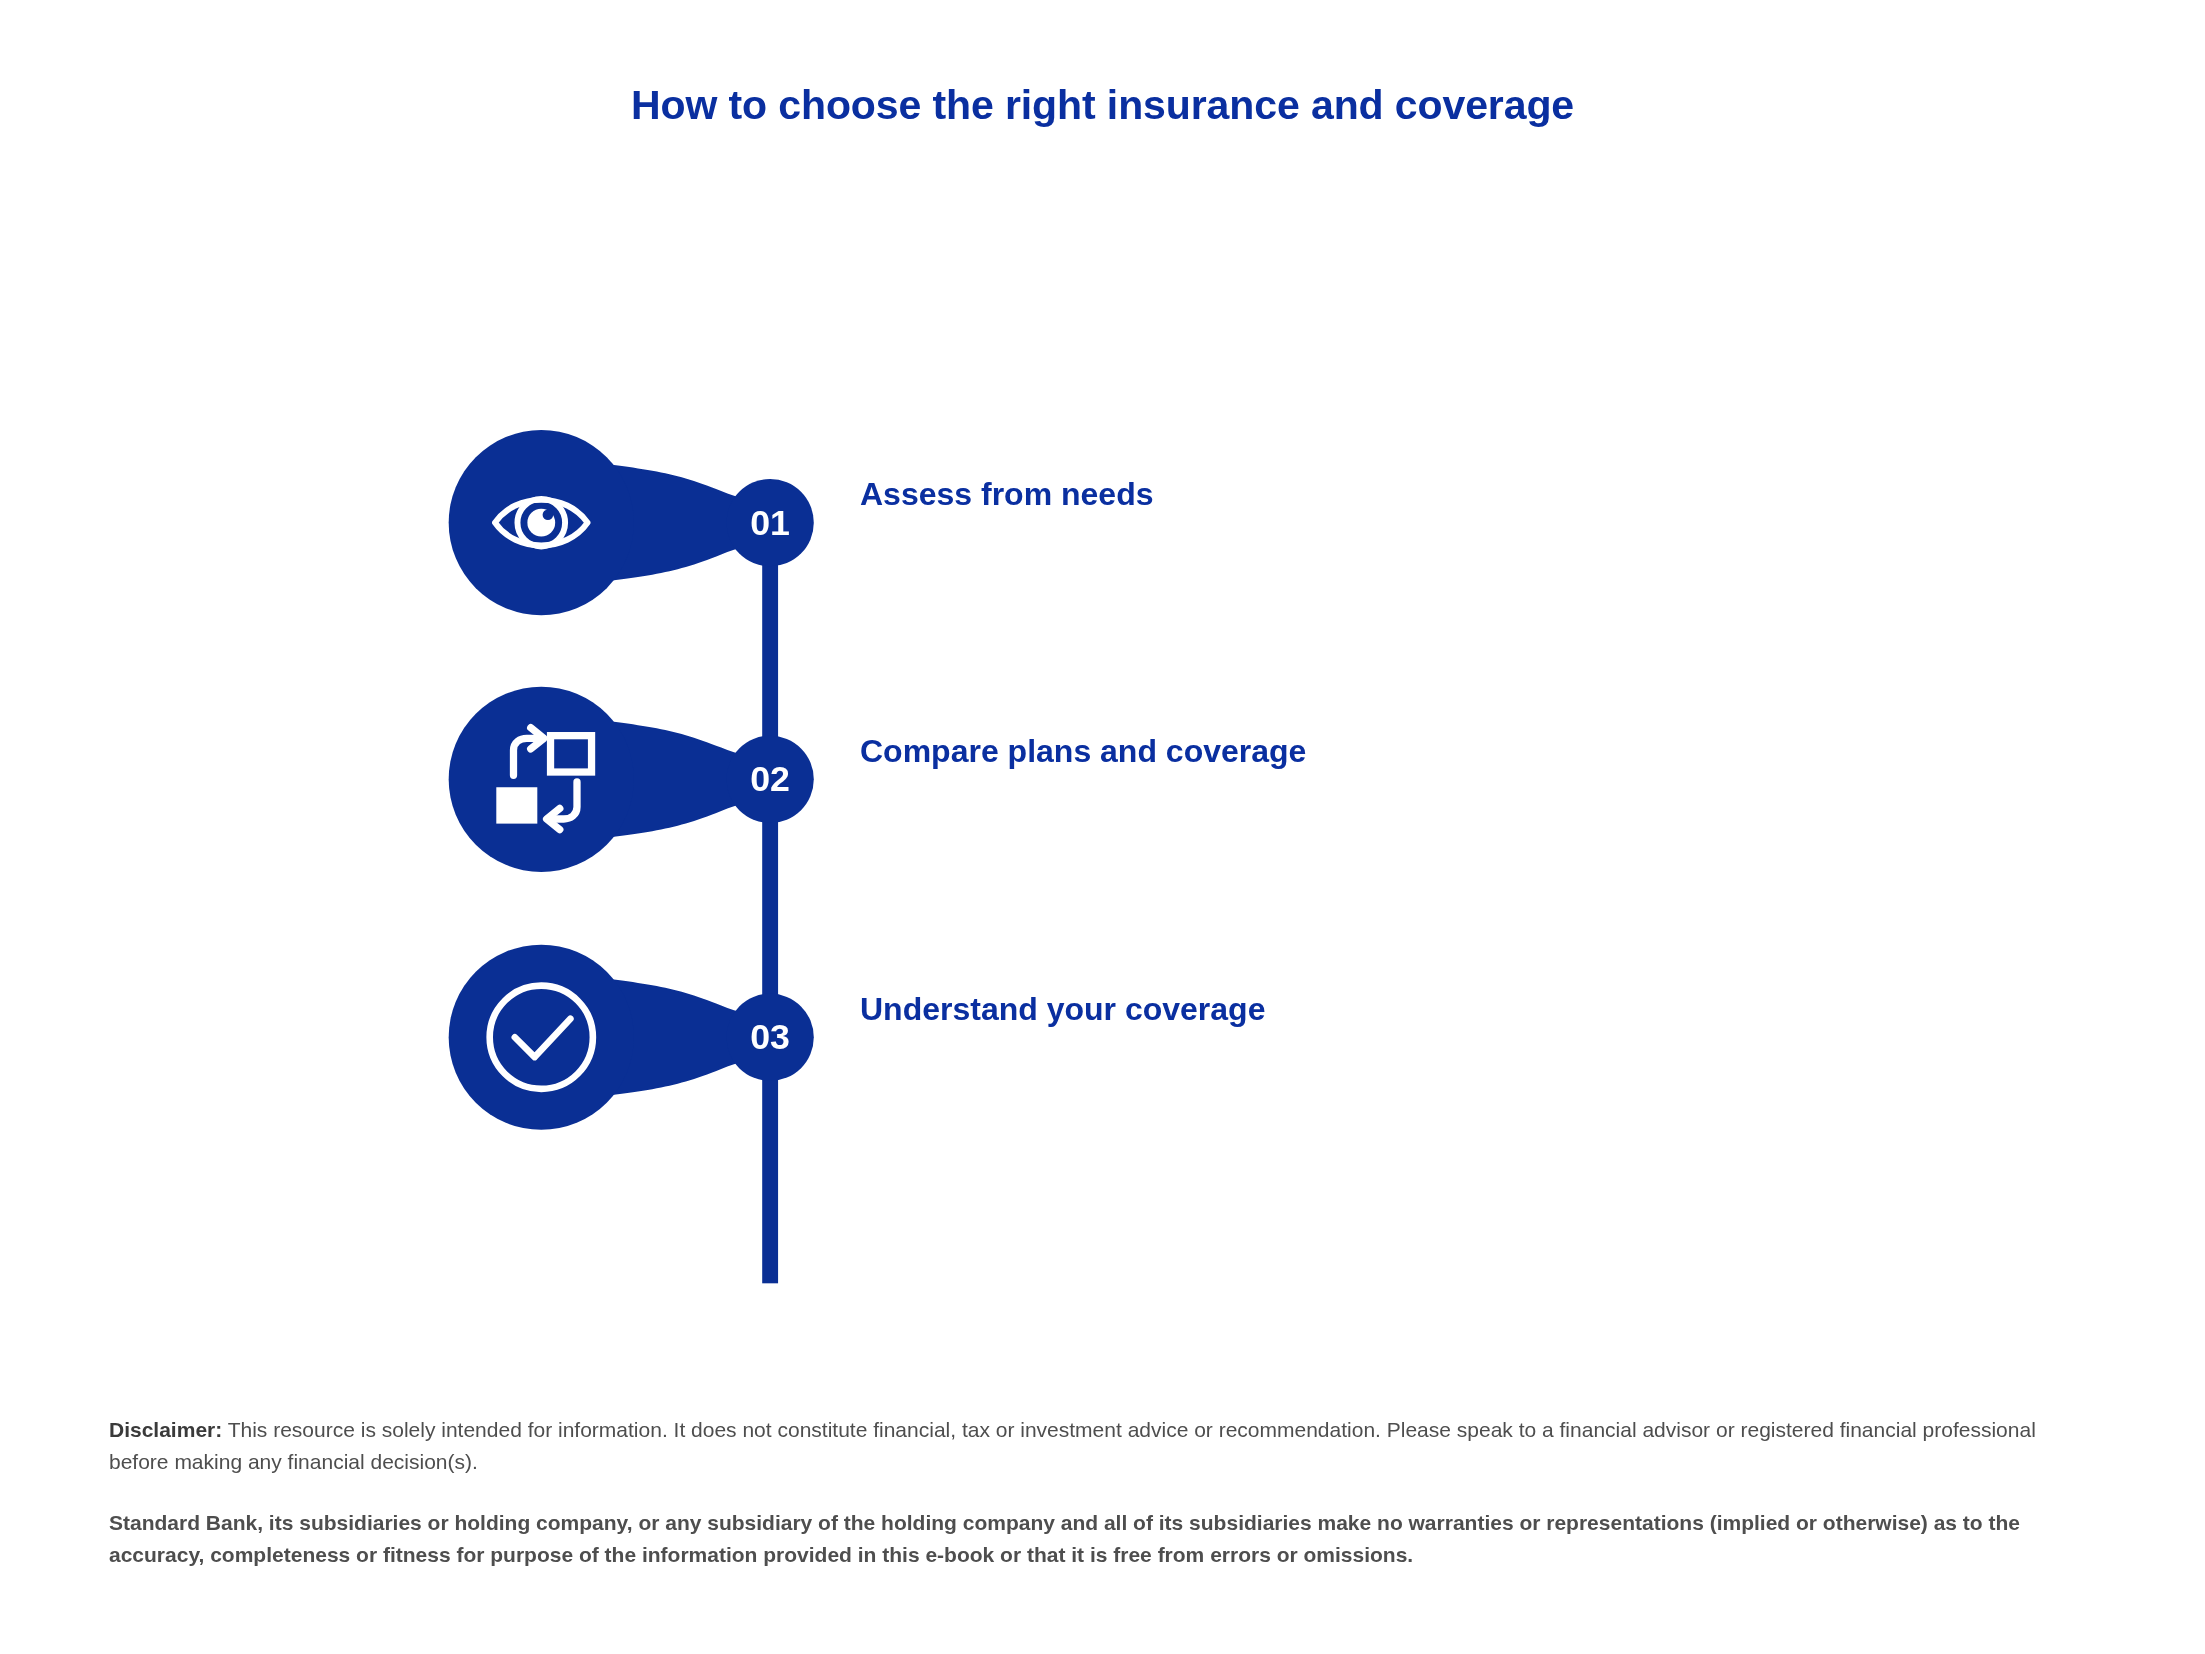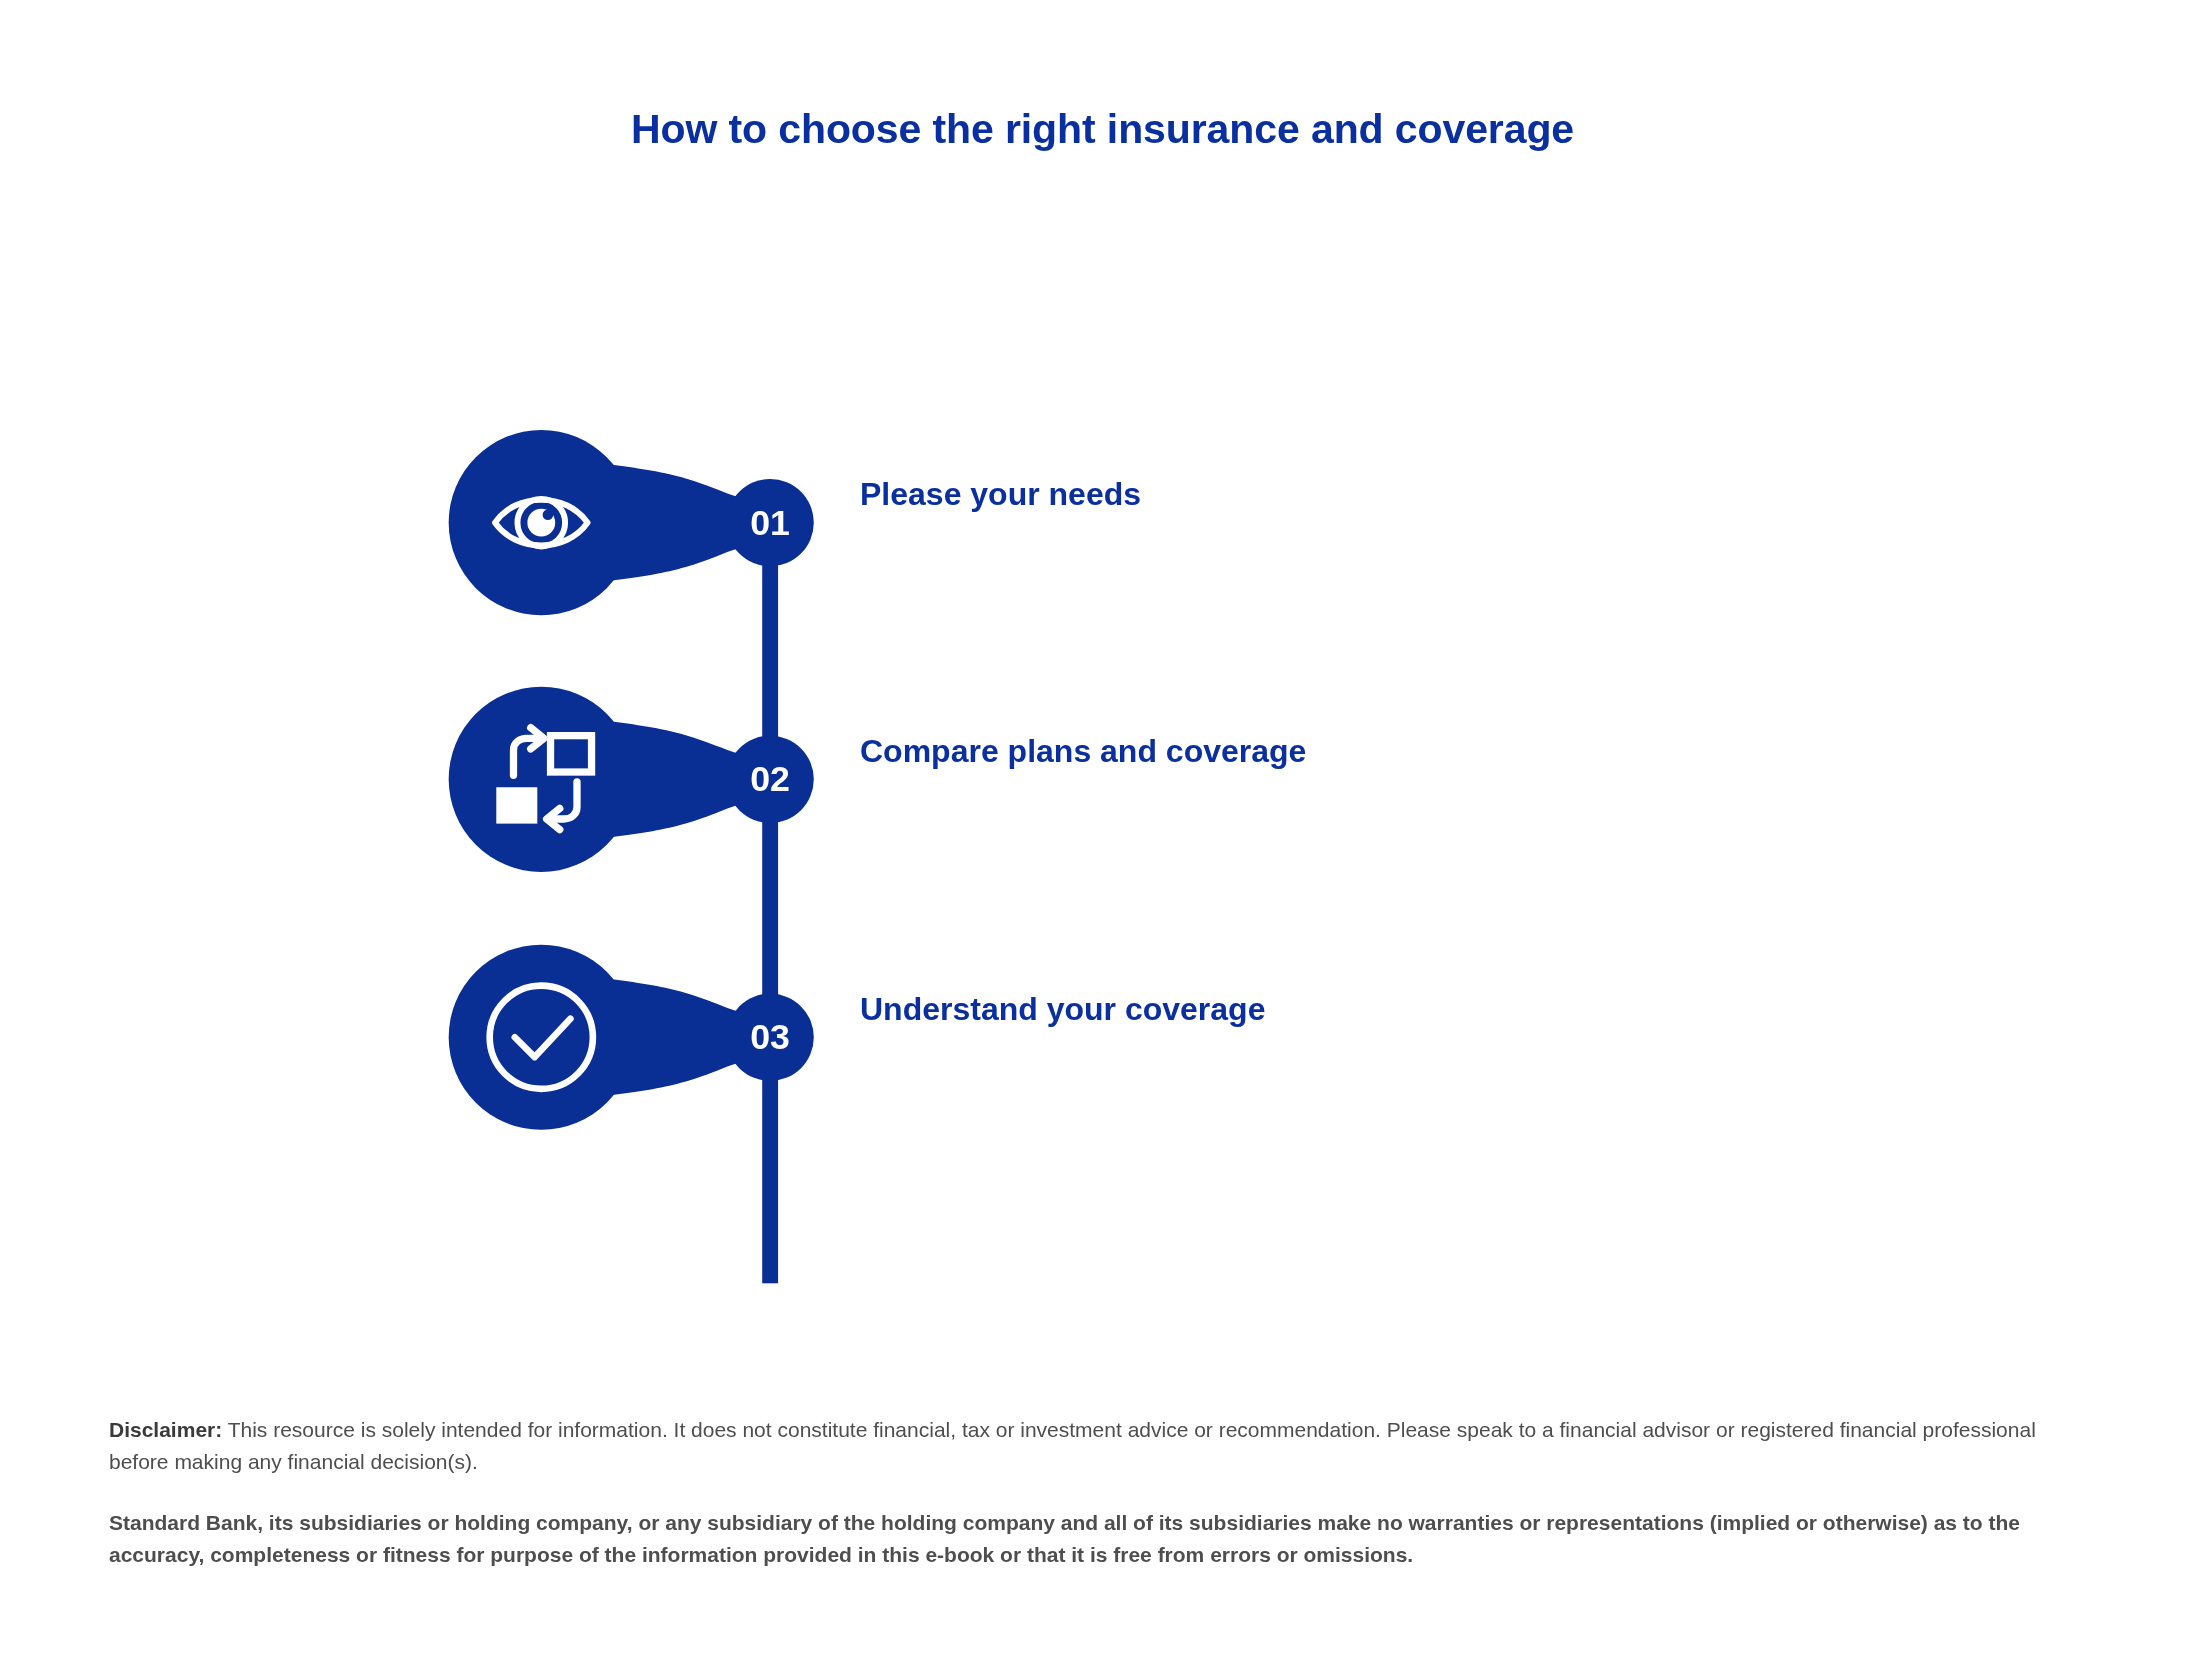--- a/index.html
+++ b/index.html
@@ -25,21 +25,21 @@
   
   .header {
     position: absolute;
     left: 0;
     top: 0;
     width: 2205px;
     text-align: center;
   }
   .page-title {
     margin: 0;
-    padding-top: 107px;
+    padding-top: 83px;
     font-size: 41px;
     font-weight: 700;
     letter-spacing: -0.1px;
     color: #0A2FA0;
     line-height: 1.1;
   }
   .page-subtitle {
     margin: 0 auto;
     padding-top: 29px;
     width: 1958px;
@@ -196,21 +196,21 @@
 
         <g fill="none" stroke="#FFFFFF" stroke-width="10" stroke-linecap="round" stroke-linejoin="round">
           <circle cx="818" cy="968" r="78"></circle>
           <path d="M 778 968 L 808 998 L 862 940"></path>
         </g>
         <text x="1164" y="968" text-anchor="middle" dominant-baseline="central" font-family="Liberation Sans, sans-serif" font-size="54" font-weight="700" fill="#FFFFFF">03</text>
       </g>
     </svg>
 
     <div class="step-labels">
-      <div class="step-label s1">Please your needs</div>
+      <div class="step-label s1">Assess from needs</div>
       <div class="step-label s2">Compare plans and coverage</div>
       <div class="step-label s3">Understand your coverage</div>
     </div>
   </div>
 
 
   <div class="disclaimer">
     <p><span class="disclaimer-lead">Disclaimer:</span><span> This resource is solely intended for information. It does not constitute financial, tax or investment advice or recommendation. Please speak to a financial advisor or registered financial professional before making any financial decision(s).</span></p>
     <p>Standard Bank, its subsidiaries or holding company, or any subsidiary of the holding company and all of its subsidiaries make no warranties or representations (implied or otherwise) as to the accuracy, completeness or fitness for purpose of the information provided in this e-book or that it is free from errors or omissions.</p>
   </div>

